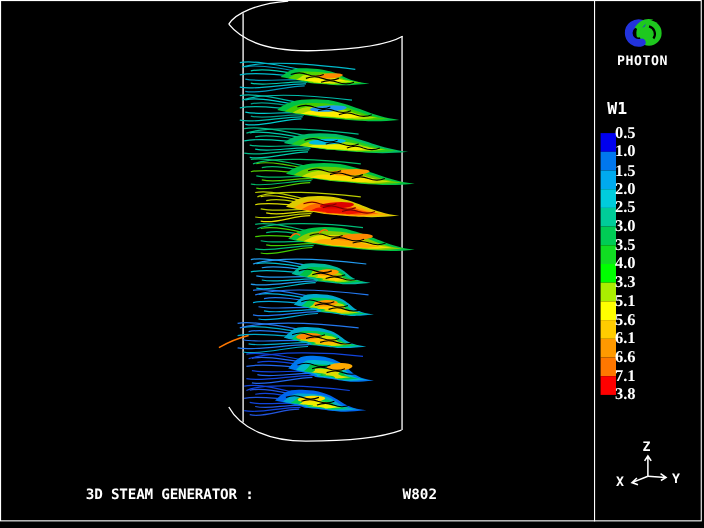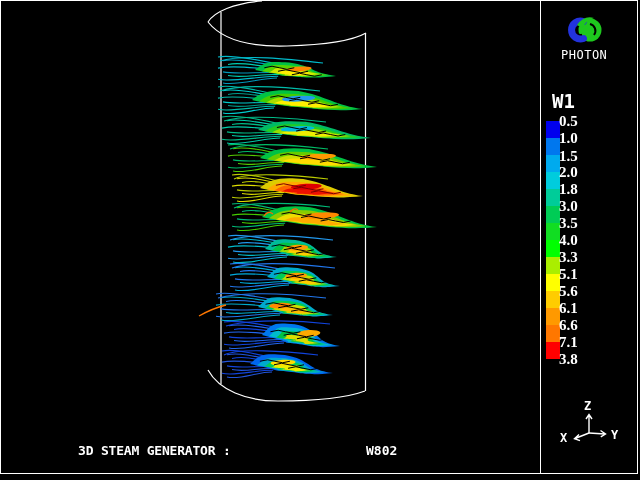--- a/index.html
+++ b/index.html
@@ -7,22 +7,22 @@
     width:640px;height:480px;background:#000;overflow:hidden;position:relative;
     font-family:"DejaVu Sans Mono","Liberation Mono",monospace;color:#fff;
   }
   .frame{position:absolute;left:0;top:0;width:636px;height:472px;border:1px solid #fff;}
   .separator{position:absolute;left:540px;top:0;width:1px;height:474px;background:#fff;}
   .main-view{position:absolute;left:0;top:0;width:540px;height:474px;}
   #scene{position:absolute;left:0;top:0;}
   .footer-caption{position:absolute;left:78px;top:443px;font-weight:bold;font-size:13px;letter-spacing:-0.2px;white-space:pre;}
   .footer-value{position:absolute;left:366px;top:443px;font-weight:bold;font-size:13px;text-align:center;}
   .panel{position:absolute;left:541px;top:1px;width:96px;height:472px;}
-  .brand-name{position:absolute;left:20px;top:47px;font-weight:normal;font-size:12px;letter-spacing:0.5px;}
-  .legend-title{position:absolute;left:11px;top:89px;font-weight:bold;font-size:19px;}
+  .brand-name{position:absolute;left:20px;top:47px;font-weight:bold;font-size:12px;letter-spacing:0.5px;}
+  .legend-title{position:absolute;left:11px;top:89px;font-weight:bold;font-size:15px;}
   .swatch{position:absolute;left:5px;width:14px;height:17px;}
   .ticklabel{position:absolute;left:18px;height:16px;line-height:16px;font-weight:bold;font-size:15px;font-family:Liberation Serif, serif;}
   .axis-triad{position:absolute;left:7px;top:391px;}
   svg text{font-family:"DejaVu Sans Mono","Liberation Mono",monospace;font-weight:bold;fill:#fff;}
 </style>
 </head>
 <body>
 
 <div class="frame"></div>
 
@@ -275,21 +275,21 @@
       <div class="swatch" style="top: 256px; background: rgb(170, 238, 0);"></div>
       <div class="swatch" style="top: 273px; background: rgb(255, 255, 0);"></div>
       <div class="swatch" style="top: 290px; background: rgb(255, 204, 0);"></div>
       <div class="swatch" style="top: 307px; background: rgb(255, 153, 0);"></div>
       <div class="swatch" style="top: 324px; background: rgb(255, 119, 0);"></div>
       <div class="swatch" style="top: 341px; background: rgb(255, 0, 0);"></div>
       <div class="ticklabel" style="top: 112px;">0.5</div>
       <div class="ticklabel" style="top: 129px;">1.0</div>
       <div class="ticklabel" style="top: 130px; margin-top: 17px;">1.5</div>
       <div class="ticklabel" style="top: 163px;">2.0</div>
-      <div class="ticklabel" style="top: 180px;">1.8</div>
+      <div class="ticklabel" style="top: 180px;">2.5</div>
       <div class="ticklabel" style="top: 197px;">3.0</div>
       <div class="ticklabel" style="top: 214px;">3.5</div>
       <div class="ticklabel" style="top: 231px;">4.0</div>
       <div class="ticklabel" style="top: 248px;">3.3</div>
       <div class="ticklabel" style="top: 265px;">5.1</div>
       <div class="ticklabel" style="top: 282px;">5.6</div>
       <div class="ticklabel" style="top: 299px;">6.1</div>
       <div class="ticklabel" style="top: 316px;">6.6</div>
       <div class="ticklabel" style="top: 333px;">7.1</div>
       <div class="ticklabel" style="top: 350px;">3.8</div>

